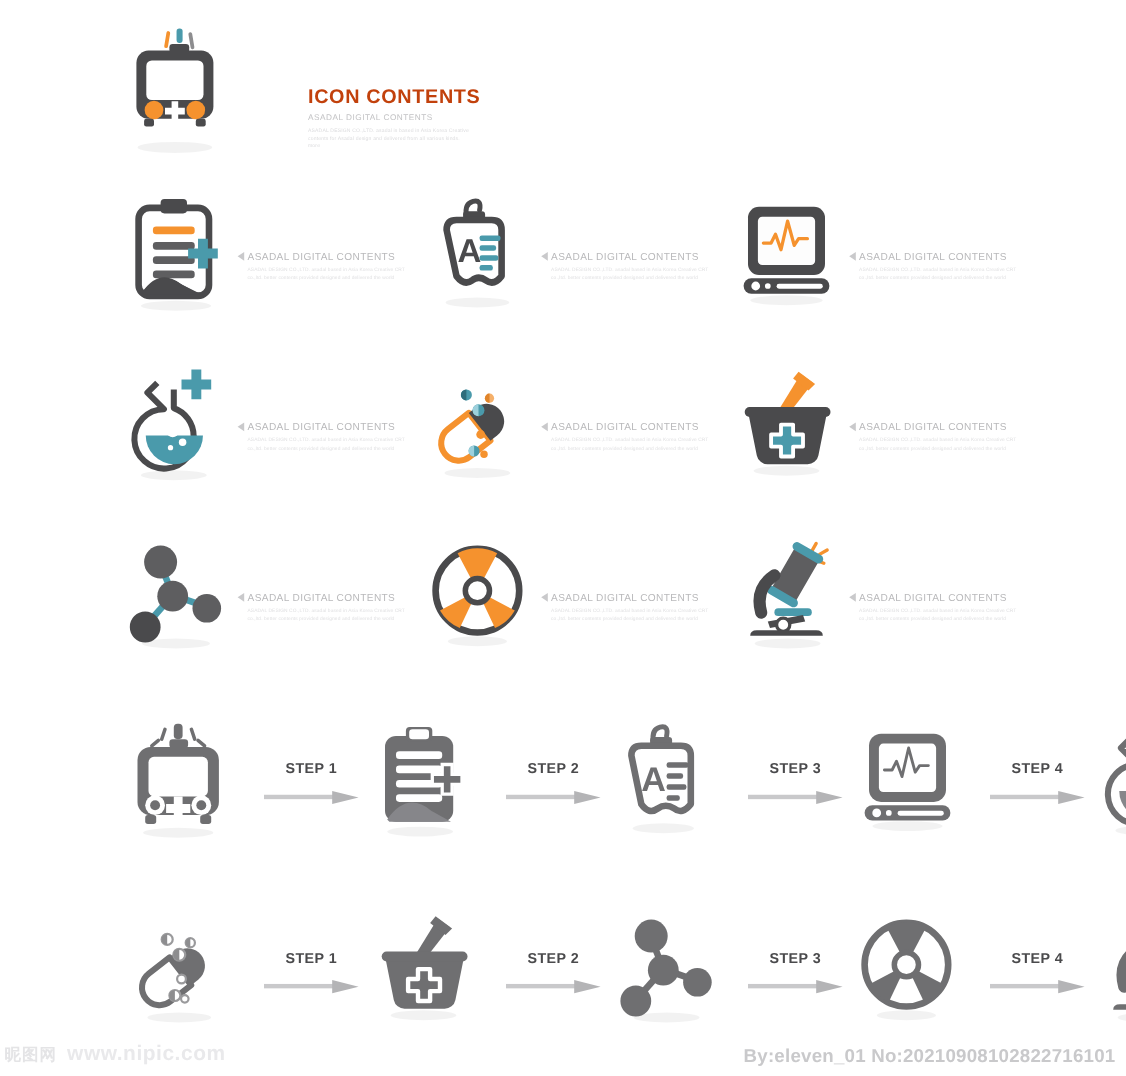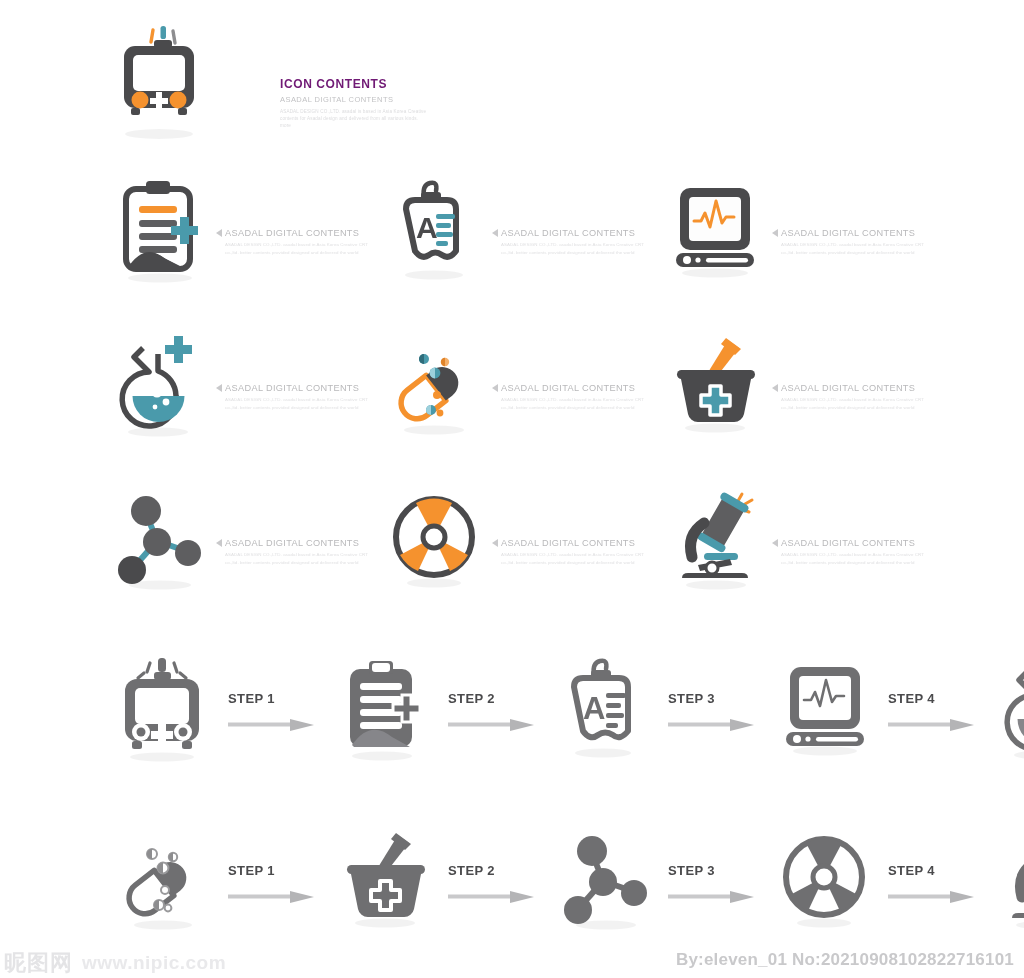--- a/index.html
+++ b/index.html
@@ -6,46 +6,46 @@
   body{
     width:1024px;height:978px;background:#ffffff;
     font-family:"Liberation Sans", sans-serif;
     position:relative;overflow:hidden;
   }
   .stage{position:absolute;inset:0;}
 
   
   .header{position:absolute;left:118px;top:22px;display:flex;align-items:flex-start;}
   .header-text{margin-left:80px;margin-top:56px;}
-  .header-title{font-size:12px;font-weight:bold;letter-spacing:.6px;color:#701a75;line-height:1.15;}
+  .header-title{font-size:18px;font-weight:bold;letter-spacing:.6px;color:#c2410c;line-height:1.15;}
   .header-sub{font-size:7.5px;letter-spacing:.45px;color:#c2c2c4;margin-top:3px;}
   .header-body{font-size:4.6px;letter-spacing:.15px;color:#dcdcde;margin-top:4px;line-height:1.55;max-width:150px;}
 
   
   .icon-grid{position:absolute;left:0;top:0;width:1024px;}
   .icon-row{position:absolute;left:0;width:1024px;height:130px;}
   .icon-cell{position:absolute;width:300px;height:130px;display:flex;align-items:center;}
   .icon-art{width:100px;height:110px;position:relative;flex:0 0 100px;}
   .icon-label{margin-left:4px;padding-top:24px;}
   .lbl-line{display:flex;align-items:center;}
   .tri{width:0;height:0;border-top:4.5px solid transparent;border-bottom:4.5px solid transparent;
        border-right:6px solid #c9c9cb;margin-right:3px;flex:0 0 auto;}
   .lbl-main{font-size:9.2px;letter-spacing:.35px;color:#b9b9bb;white-space:nowrap;}
   .lbl-sub{font-size:4.4px;letter-spacing:.1px;color:#e0e0e2;line-height:1.6;margin-top:3px;margin-left:9px;max-width:150px;}
 
   
   .step-row{position:absolute;left:0;width:1024px;height:140px;display:flex;align-items:center;}
   .step-icon{width:110px;height:115px;position:relative;flex:0 0 110px;}
-  .step-sep{flex:0 0 110px;display:flex;flex-direction:column;align-items:flex-start;justify-content:center;}
+  .step-sep{flex:0 0 110px;display:flex;flex-direction:column;align-items:center;justify-content:center;}
   .step-label{font-size:13px;font-weight:bold;letter-spacing:.4px;color:#4a4a4c;margin-bottom:13px;}
   .step-arrow{position:relative;width:86px;height:10px;}
 
   
   .wm-left{position:absolute;left:4px;top:948px;display:flex;align-items:center;}
-  .wm-cn{font-size:22px;font-weight:bold;color:#e4e4e6;letter-spacing:1px;
+  .wm-cn{font-size:15px;font-weight:bold;color:#e4e4e6;letter-spacing:1px;
          font-family:"DejaVu Sans", sans-serif;}
   .wm-url{font-size:19px;font-weight:bold;color:#e9e9eb;letter-spacing:.5px;margin-left:9px;}
   .wm-right{position:absolute;right:10px;top:950px;font-size:17px;font-weight:bold;color:#c9c9cb;letter-spacing:.2px;}
 
   svg{display:block;overflow:visible;}
 </style>
 </head>
 <body>
 
 <div class="stage">

